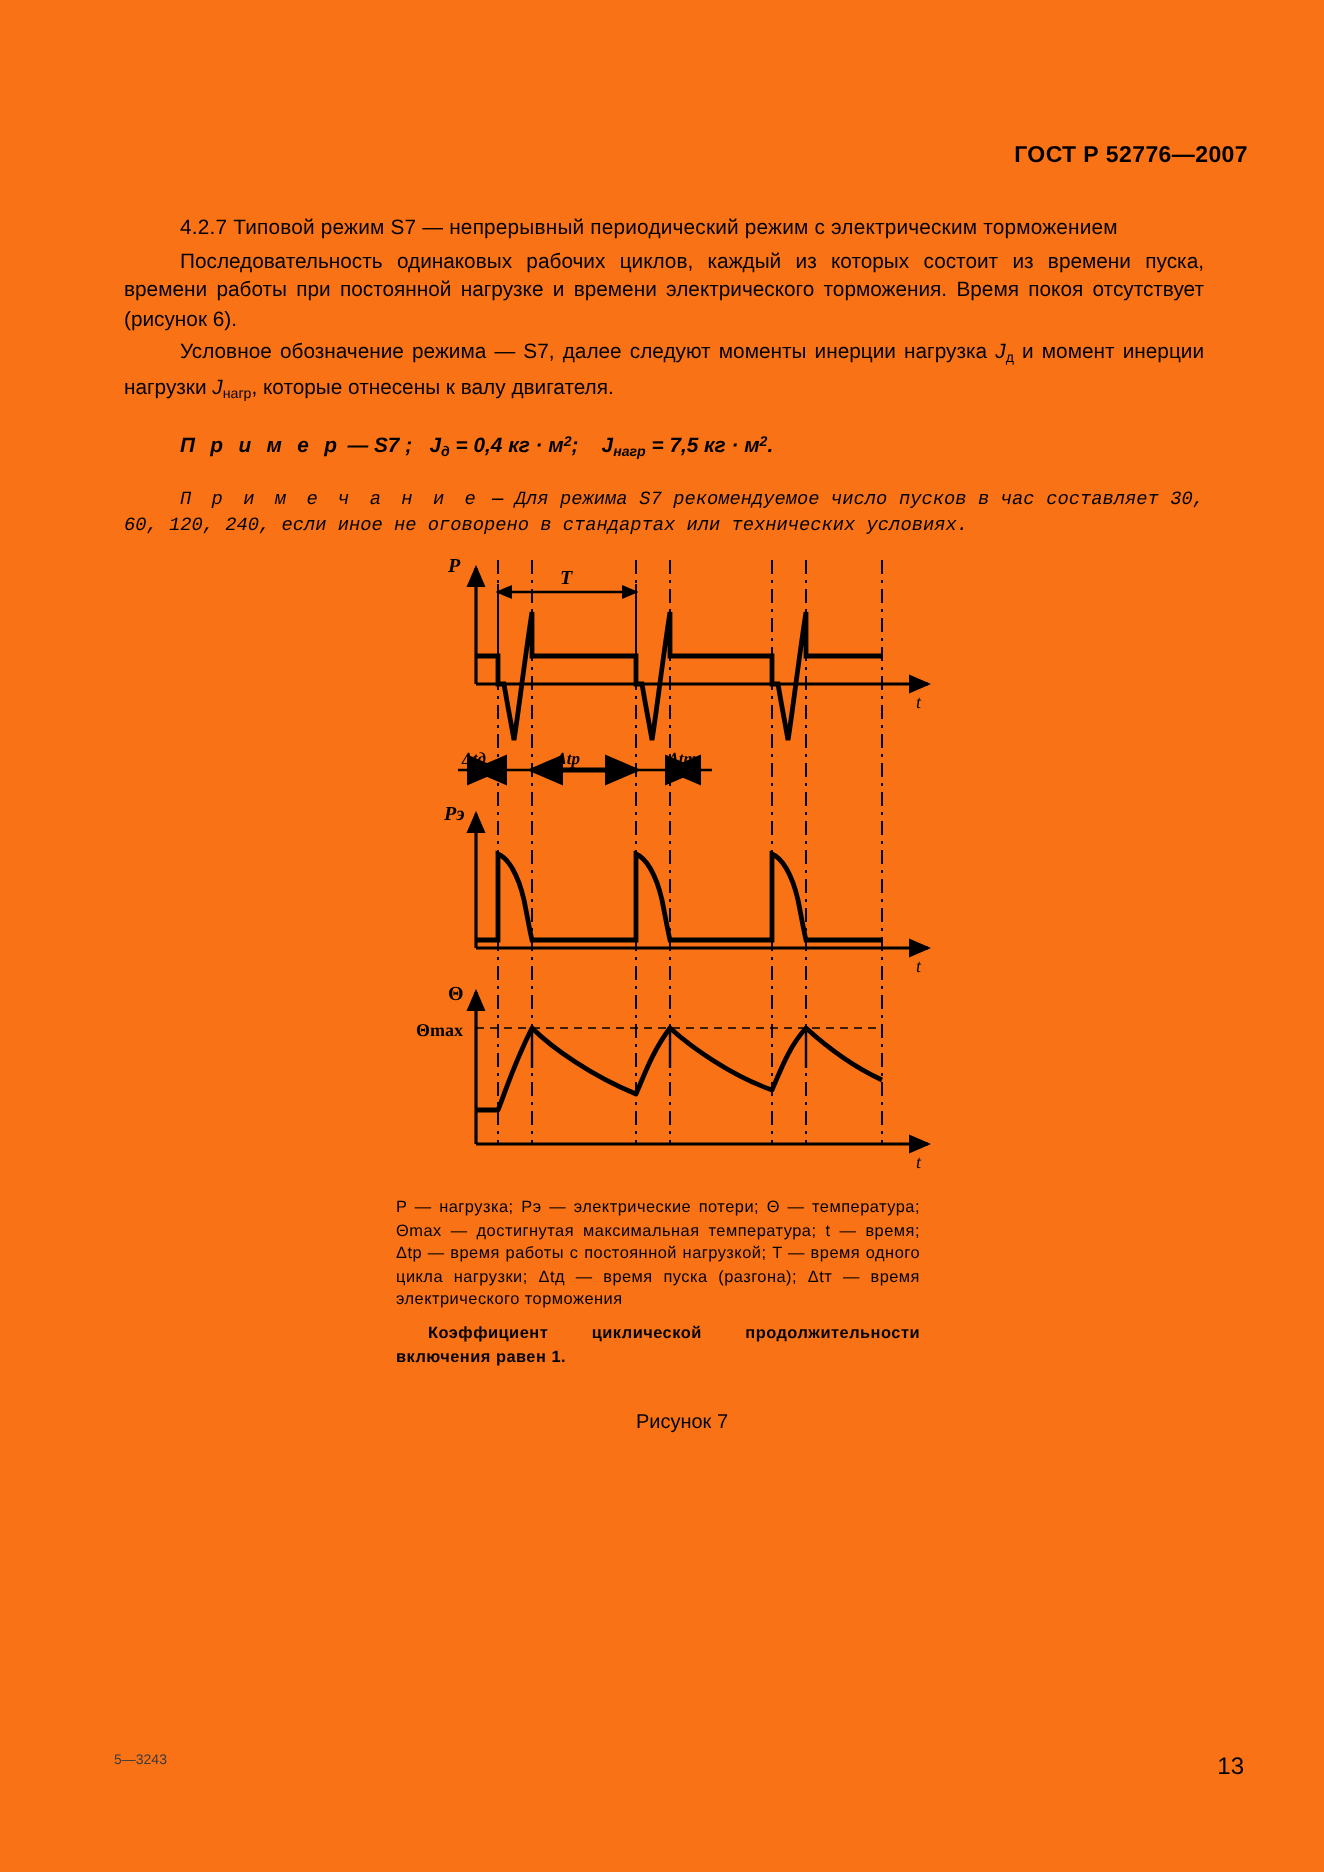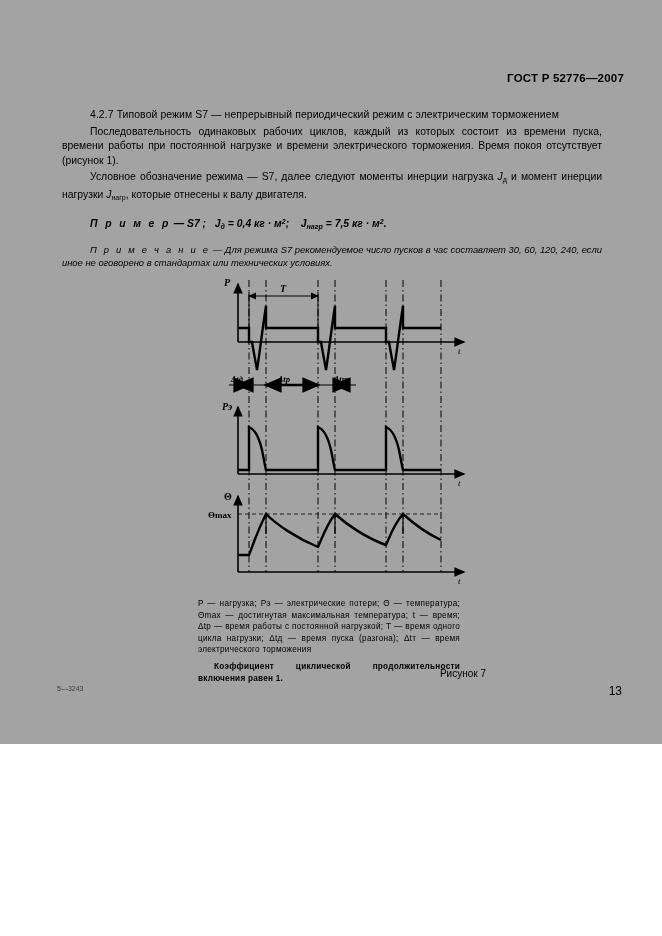--- a/index.html
+++ b/index.html
@@ -8,22 +8,22 @@
     padding: 0;
     background: #ffffff;
   }
   body {
     font-family: "Liberation Sans", sans-serif;
     color: #000000;
   }
   .page {
     position: relative;
     width: 662px;
-    height: 744px;
-    background: #a3a3a3;
+    height: 936px;
+    background: #f97316;
     overflow: hidden;
   }
 
   
   .doc-header {
     position: absolute;
     top: 72px;
     right: 38px;
     font-size: 11.5px;
     font-weight: bold;
@@ -61,20 +61,21 @@
   }
   .example .sp {
     letter-spacing: 2.4px;
   }
   .note {
     font-style: italic;
     text-indent: 28px;
     margin-top: 9px;
     font-size: 9.4px;
     line-height: 13.2px;
+    font-family: Liberation Mono, monospace;
   }
   .note .sp {
     letter-spacing: 2.2px;
   }
   sub {
     font-size: 0.68em;
     vertical-align: -0.28em;
   }
   sup {
     font-size: 0.68em;
@@ -107,23 +108,23 @@
   }
   .fig-legend p { font-size: 8.2px; line-height: 11.6px; margin: 0; letter-spacing: 0.25px;}
   .fig-legend .lg-second {
     text-indent: 16px;
     margin-top: 5px;
     font-weight: bold;
   }
   .fig-caption {
     position: absolute;
     left: 196px;
-    top: 668px;
+    top: 706px;
     width: 290px;
-    text-align: right;
+    text-align: center;
     font-size: 10px;
   }
 
   
   .foot-left {
     position: absolute;
     left: 57px;
     bottom: 52px;
     font-size: 7px;
     color: #3a3a3a;
@@ -143,21 +144,21 @@
 
   <div class="doc-header">ГОСТ Р 52776—2007</div>
 
   <div class="content">
 
     <p class="clause-title">
       <span>4.2.7</span>
       <span>Типовой режим S7 — непрерывный  периодический  режим с  электрическим торможением</span>
     </p>
 
-    <p class="para">Последовательность одинаковых рабочих циклов,  каждый из которых состоит из времени пуска, времени работы при  постоянной нагрузке и времени электрического торможения. Время покоя отсутствует (рисунок 1).</p>
+    <p class="para">Последовательность одинаковых рабочих циклов,  каждый из которых состоит из времени пуска, времени работы при  постоянной нагрузке и времени электрического торможения. Время покоя отсутствует (рисунок 6).</p>
 
     <p class="para">
       <span>Условное обозначение режима — S7, далее следуют моменты инерции нагрузка </span><span class="ital">J</span><sub>д</sub><span> и момент инерции нагрузки </span><span class="ital">J</span><sub>нагр</sub><span>, которые отнесены к валу двигателя.</span>
     </p>
 
     <p class="example">
       <span class="sp">П р и м е р</span>
       <span>—</span>
       <span>S7 ;</span>
       &nbsp;&nbsp;<span>J</span><sub>д</sub>

